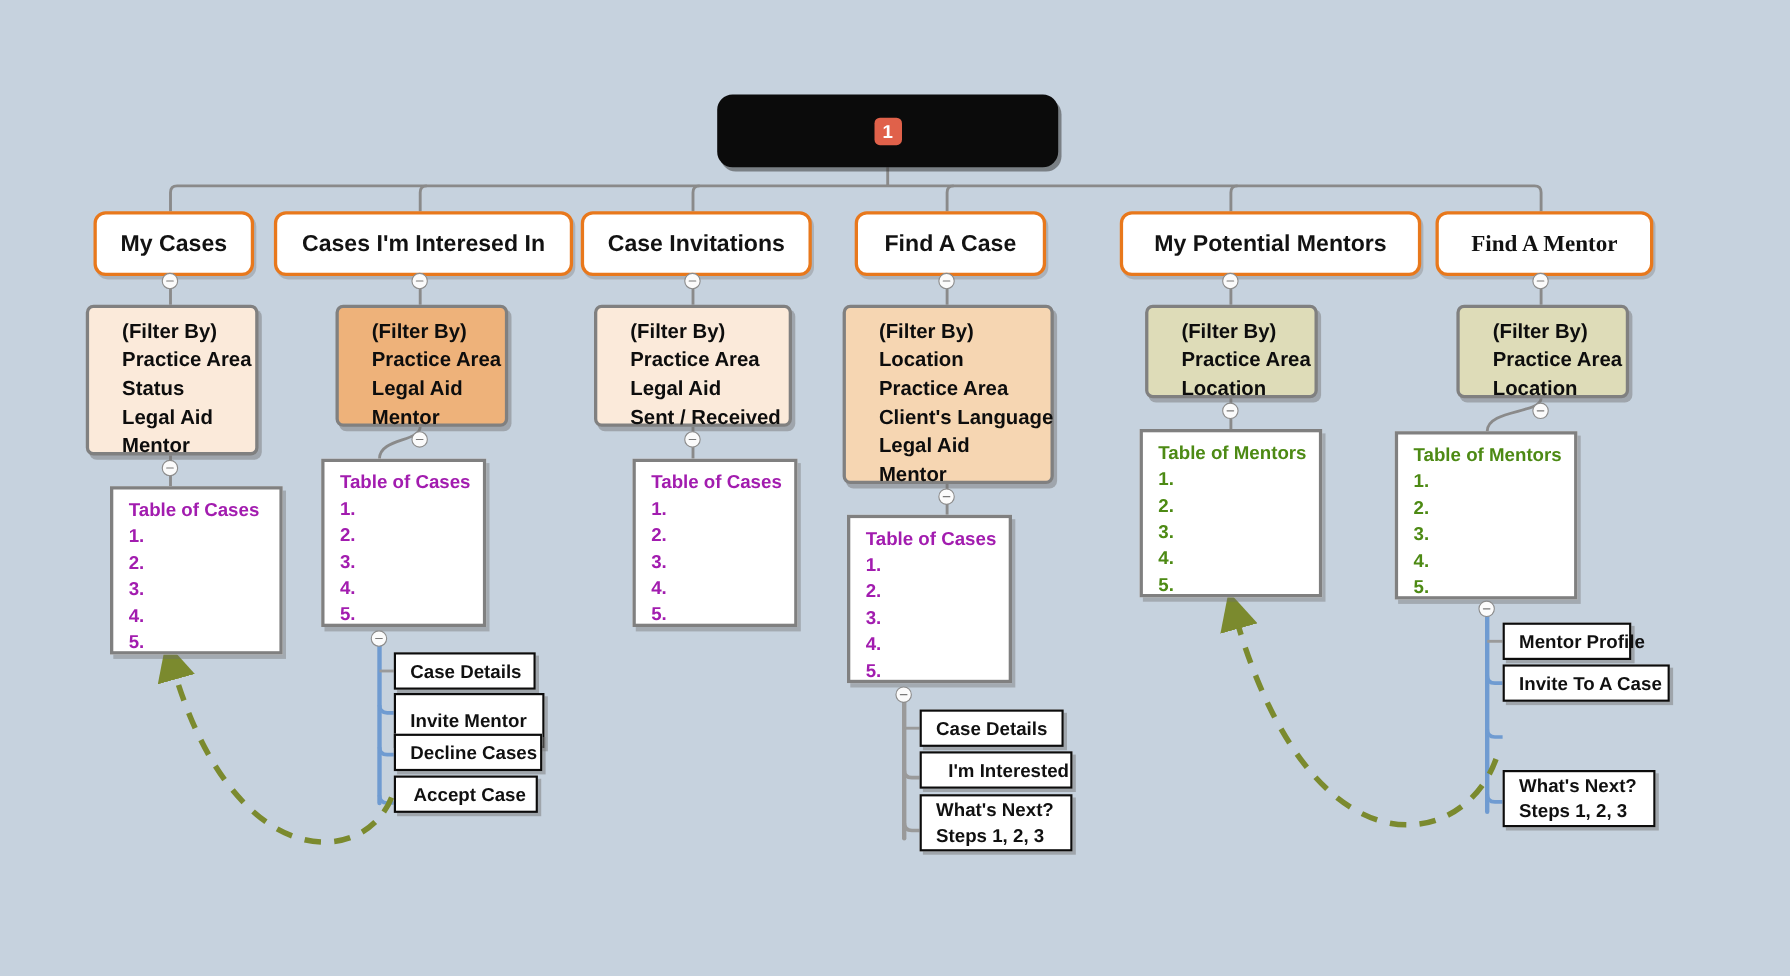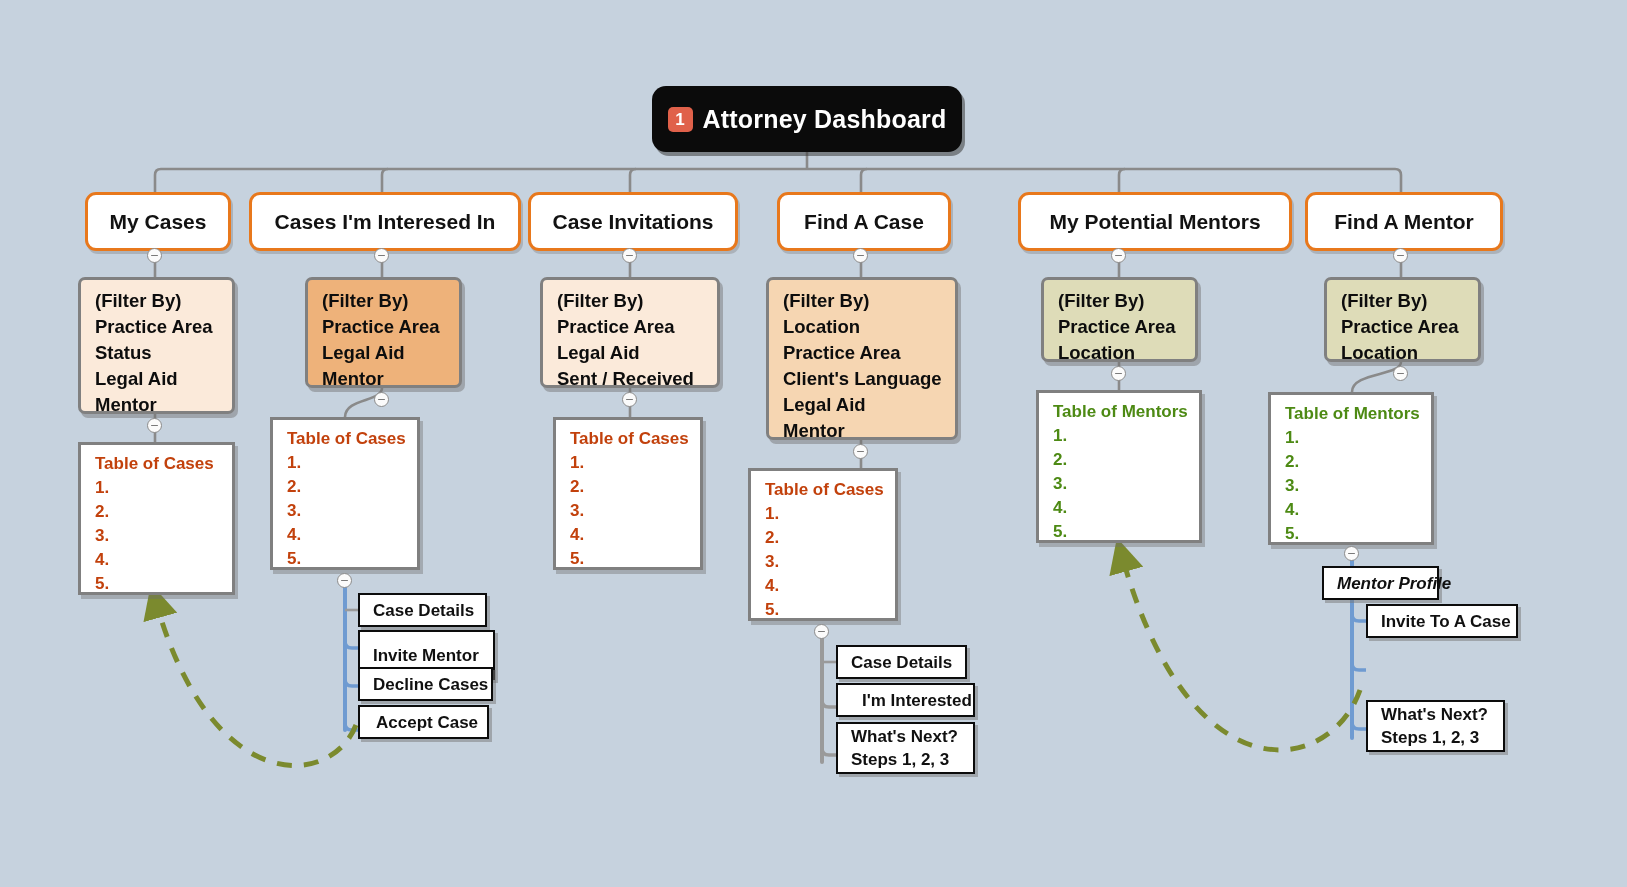--- a/index.html
+++ b/index.html
@@ -48,34 +48,34 @@
   .filter-node{
     position:absolute;
     border:3px solid #808080;
     border-radius:7px;
     box-shadow:3px 4px 0 rgba(110,110,110,.45);
     padding:8px 10px 8px 14px;
     box-sizing:border-box;
     font-size:18.5px;font-weight:bold;color:#0d0d0d;
     line-height:26px;
   }
-  .filter-node .fline{white-space:nowrap;}
+  .filter-node .fline{white-space:nowrap;margin-left:16px;}
 
   
   .table-node{
     position:absolute;
     background:#ffffff;
     border:3px solid #808080;
     box-shadow:3px 4px 0 rgba(110,110,110,.40);
     padding:7px 10px 7px 14px;
     box-sizing:border-box;
     font-size:17px;font-weight:bold;
     line-height:24px;
   }
-  .table-node.cases{color:#c2410c;}
+  .table-node.cases{color:#a21caf;margin-left:22px;}
   .table-node.mentors{color:#4d8a14;}
 
   
   .leaf-node{
     position:absolute;
     background:#ffffff;
     border:2.5px solid #0c0c0c;
     box-shadow:3px 3px 0 rgba(120,120,120,.5);
     box-sizing:border-box;
     display:flex;flex-direction:column;justify-content:center;
@@ -148,21 +148,20 @@
     <path d="M1352,663 Q1352,670 1359,670 L1366,670" stroke="#6f9bd1" stroke-width="3.4" fill="none"></path>
     <path d="M1352,722 Q1352,729 1359,729 L1366,729" stroke="#6f9bd1" stroke-width="3.4" fill="none"></path>
 
     <path d="M356,725 C330,790 210,795 156,602" stroke="#7b8a2e" stroke-width="5" fill="none" stroke-dasharray="15,12" marker-end="url(#greenhead)"></path>
 
     <path d="M1360,690 C1330,775 1190,800 1122,556" stroke="#7b8a2e" stroke-width="5" fill="none" stroke-dasharray="15,12" marker-end="url(#greenhead)"></path>
   </svg>
 
   <div class="root-node" style="left:652px;top:86px;width:310px;height:66px;">
     <span class="root-badge">1</span>
-    <span class="root-title">Attorney Dashboard</span>
   </div>
 
   <div class="cat-node" style="left:85px;top:192px;width:140px;height:53px;">
     <span>My Cases</span>
   </div>
   <div class="collapse" style="left:147px;top:248px;"></div>
 
   <div class="cat-node" style="left:249px;top:192px;width:266px;height:53px;">
     <span>Cases I'm Interesed In</span>
   </div>
@@ -176,21 +175,21 @@
   <div class="cat-node" style="left:777px;top:192px;width:168px;height:53px;">
     <span>Find A Case</span>
   </div>
   <div class="collapse" style="left:853px;top:248px;"></div>
 
   <div class="cat-node" style="left:985px;top:192px;width:268px;height:53px;margin-left:33px;">
     <span>My Potential Mentors</span>
   </div>
   <div class="collapse" style="left:1111px;top:248px;"></div>
 
-  <div class="cat-node" style="left:1305px;top:192px;width:192px;height:53px;">
+  <div class="cat-node" style="left:1305px;top:192px;width:192px;height:53px;font-family:Liberation Serif, serif;">
     <span>Find A Mentor</span>
   </div>
   <div class="collapse" style="left:1393px;top:248px;"></div>
 
   <div class="filter-node" style="left:78px;top:277px;width:157px;height:137px;background:#fbeada;">
     <div class="fline">(Filter By)</div>
     <div class="fline">Practice Area</div>
     <div class="fline">Status</div>
     <div class="fline">Legal Aid</div>
     <div class="fline">Mentor</div>
@@ -311,21 +310,21 @@
     <span>Case Details</span>
   </div>
   <div class="leaf-node" style="left:836px;top:683px;width:139px;height:34px;padding-left:24px;">
     <span>I'm Interested</span>
   </div>
   <div class="leaf-node multiline" style="left:836px;top:722px;width:139px;height:52px;">
     <span style="white-space:pre-line;">What's Next?
 Steps 1, 2, 3</span>
   </div>
 
-  <div class="leaf-node" style="left:1322px;top:566px;width:117px;height:34px;font-style:italic;">
+  <div class="leaf-node" style="left:1366px;top:566px;width:117px;height:34px;">
     <span>Mentor Profile</span>
   </div>
   <div class="leaf-node" style="left:1366px;top:604px;width:152px;height:34px;">
     <span>Invite To A Case</span>
   </div>
   <div class="leaf-node multiline" style="left:1366px;top:700px;width:139px;height:52px;">
     <span style="white-space:pre-line;">What's Next?
 Steps 1, 2, 3</span>
   </div>
 

